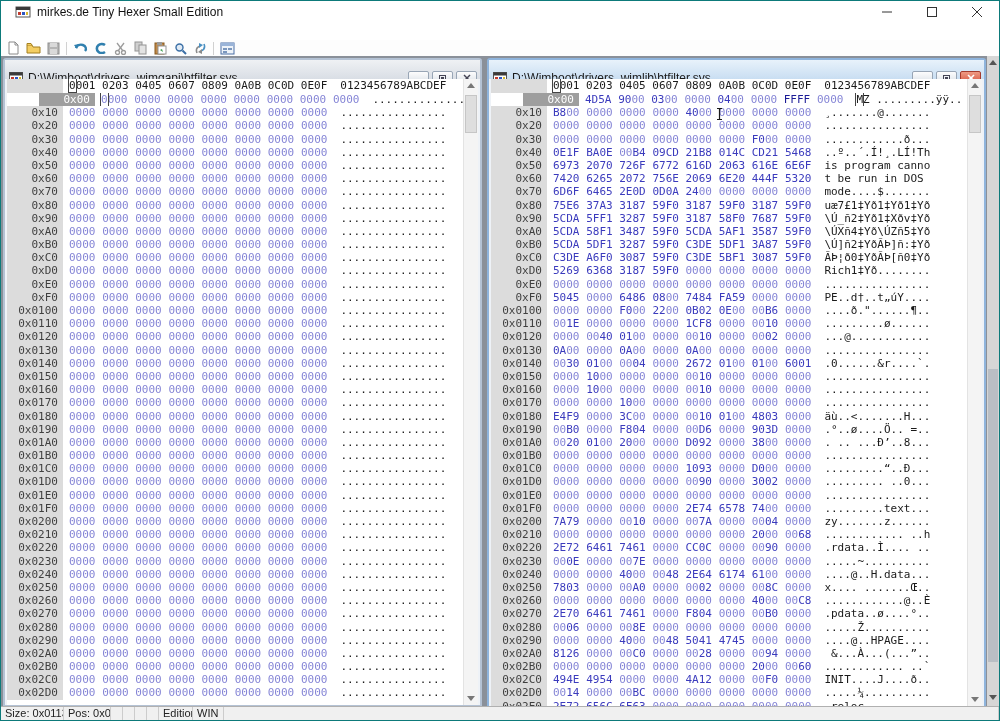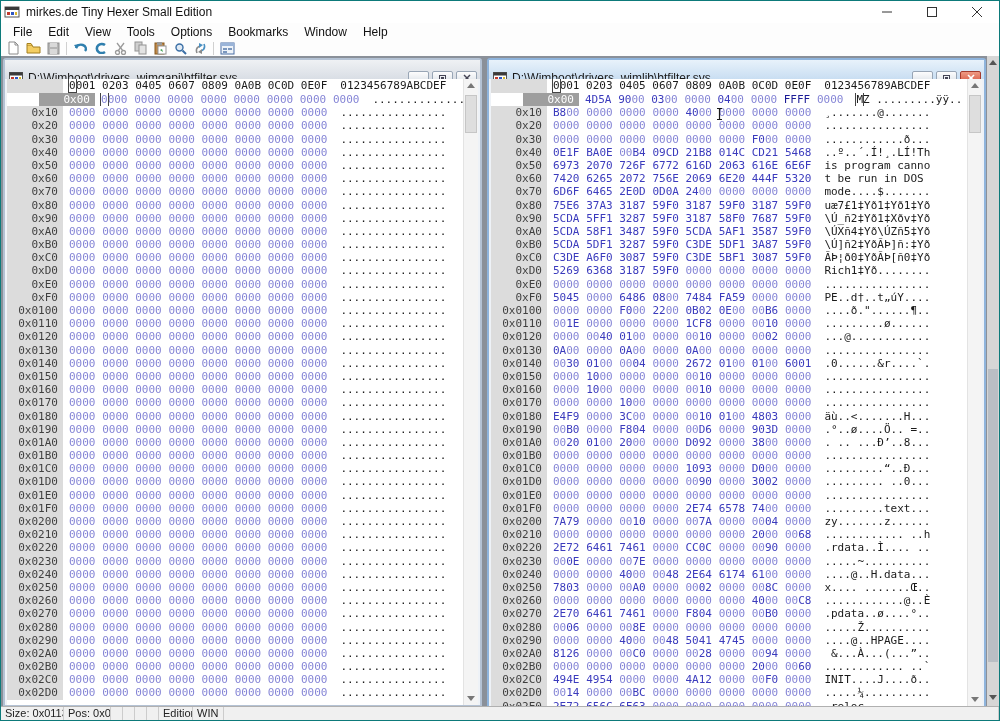--- a/index.html
+++ b/index.html
@@ -2,21 +2,21 @@
 <html><head>
 <meta charset="utf-8">
 <style>
   * { box-sizing: border-box; margin: 0; padding: 0; }
   html,body { width:1000px; height:721px; overflow:hidden; }
   body { font-family:"Liberation Sans", sans-serif; background:#ffffff; position:relative; }
   .frame { position:absolute; inset:0; border:1px solid #0d7a7a; background:#fff; }
 
   
   .titlebar { position:absolute; left:0; top:0; right:0; height:22px; background:#ffffff;
-              display:flex; align-items:center; padding-left:3px; }
+              display:flex; align-items:center; padding-left:14px; }
   .titlebar .apptitle { font-size:12px; color:#111; margin-left:6px; }
   .wincontrols { position:absolute; right:0; top:0; height:22px; display:flex; }
   .wc { width:45px; height:22px; display:flex; align-items:center; justify-content:center; }
   .wc svg { display:block; }
 
   
   .menubar { position:absolute; left:0; top:22px; right:0; height:17px; background:#fdfdfd;
              display:flex; align-items:center; padding-left:4px; font-size:12px; color:#111; }
   .menubar .mitem { padding:1px 8px; }
 
@@ -105,30 +105,20 @@
         </div>
       <div class="wc">
           <svg width="10" height="10">
             <line x1="0" y1="0" x2="10" y2="10" stroke="#333"></line>
             <line x1="10" y1="0" x2="0" y2="10" stroke="#333"></line>
           </svg>
         </div>
     </div>
   </div>
 
-  <div class="menubar" id="menubar">
-      <span class="mitem">File</span>
-      <span class="mitem">Edit</span>
-      <span class="mitem">View</span>
-      <span class="mitem">Tools</span>
-      <span class="mitem">Options</span>
-      <span class="mitem">Bookmarks</span>
-      <span class="mitem">Window</span>
-      <span class="mitem">Help</span>
-    </div>
 
   <div class="toolbar">
     <div class="tbtn">
         <svg width="14" height="14">
           <path d="M3 1 h6 l3 3 v9 h-9 z" fill="#fff" stroke="#8a8a8a"></path>
           <path d="M9 1 v3 h3" fill="none" stroke="#8a8a8a"></path>
         </svg>
       </div>
     <div class="tbtn">
         <svg width="15" height="14">

